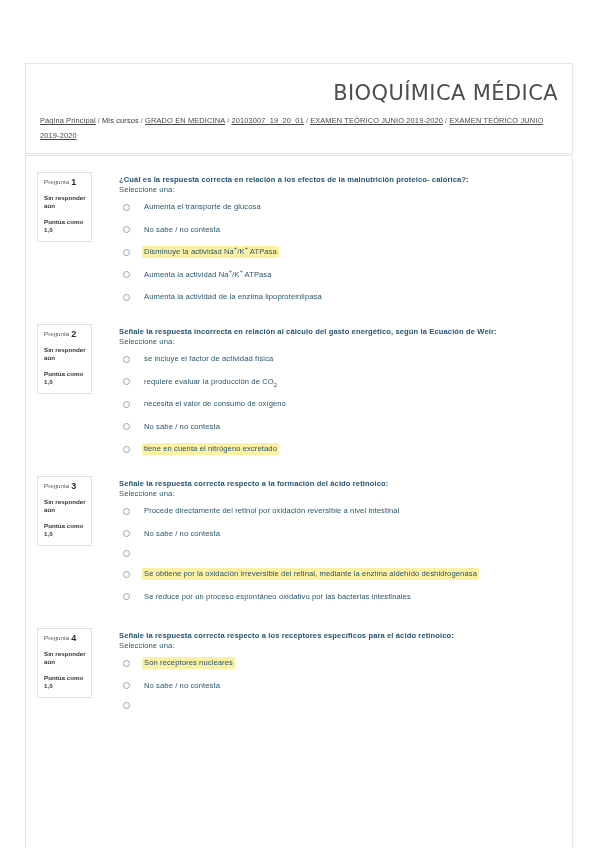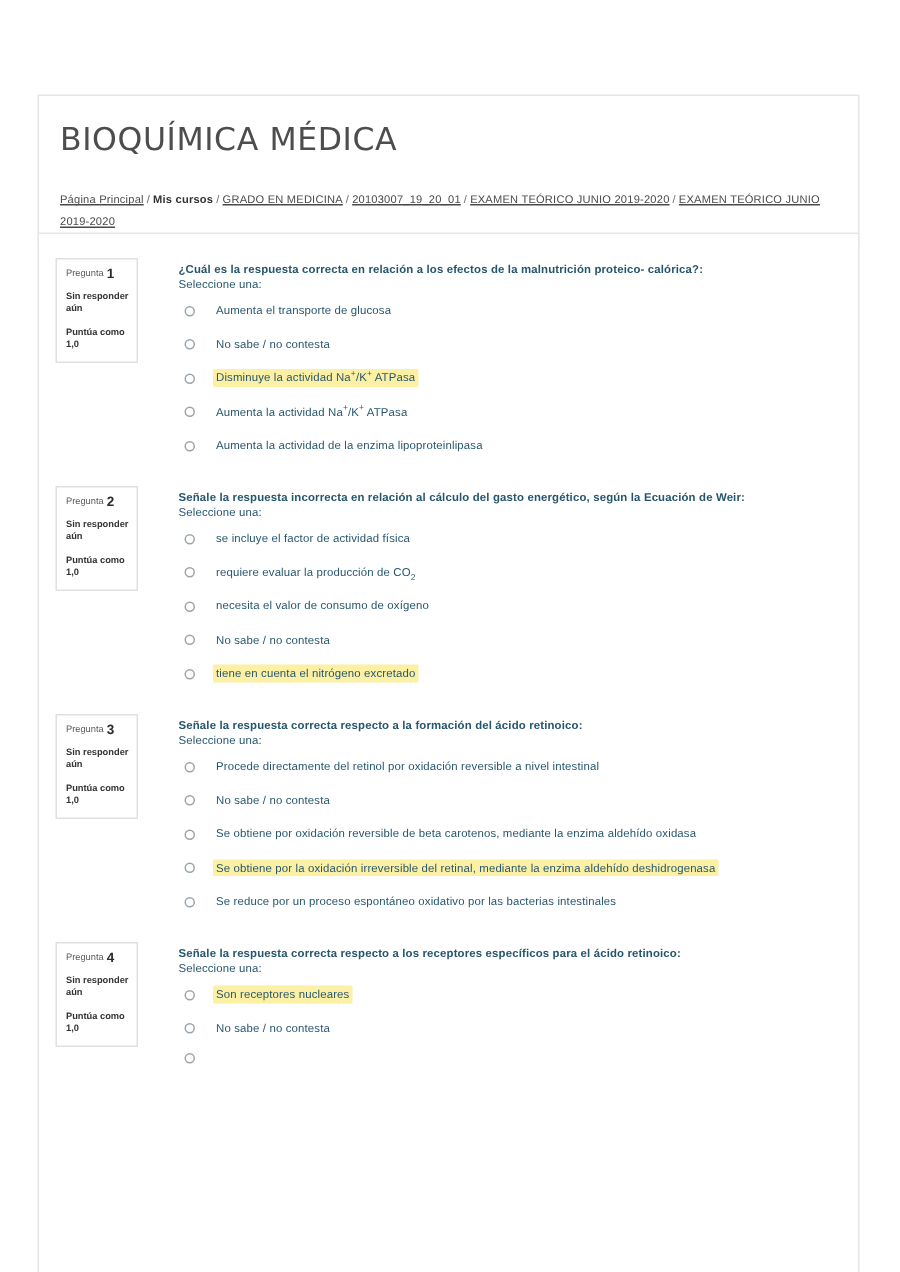--- a/index.html
+++ b/index.html
@@ -31,37 +31,38 @@
     background: #ffffff;
     border: 1px solid #e6e6e6;
     padding: 18px 14px 10px 14px;
   }
   .page-title {
     font-size: 21px;
     font-weight: 400;
     color: #4d4d4d;
     letter-spacing: 0.4px;
     line-height: 1.1;
-    margin: 0 0 21px 0;
+    margin: 0 0 9px 0;
     font-family: "DejaVu Sans", sans-serif;
+    text-align: right;
   }
   .breadcrumb {
     font-size: 7.4px;
     color: #4a4a4a;
     line-height: 1.95;
     letter-spacing: 0.15px;
   }
   .breadcrumb .crumb-link {
     color: #4a4a4a;
     text-decoration: underline;
     cursor: pointer;
   }
   .breadcrumb .crumb-static {
     color: #333333;
-    font-weight: bold;
+    font-weight: normal;
     margin-top: 19px;
   }
   .breadcrumb .sep {
     color: #6b6b6b;
     padding: 0 2px;
   }
 
   
   .content-card {
     position: absolute;
@@ -287,21 +288,20 @@
             <li class="answer">
               <span class="radio"></span>
               <span class="answer-label">Procede directamente del retinol por oxidación reversible a nivel intestinal</span>
             </li>
             <li class="answer">
               <span class="radio"></span>
               <span class="answer-label">No sabe / no contesta</span>
             </li>
             <li class="answer">
               <span class="radio"></span>
-              <span class="answer-label">Se obtiene por oxidación reversible de beta carotenos, mediante la enzima aldehído oxidasa</span>
             </li>
             <li class="answer highlighted">
               <span class="radio"></span>
               <span class="answer-label">Se obtiene por la oxidación irreversible del retinal, mediante la enzima aldehído deshidrogenasa</span>
             </li>
             <li class="answer">
               <span class="radio"></span>
               <span class="answer-label">Se reduce por un proceso espontáneo oxidativo por las bacterias intestinales</span>
             </li>
           </ul>

